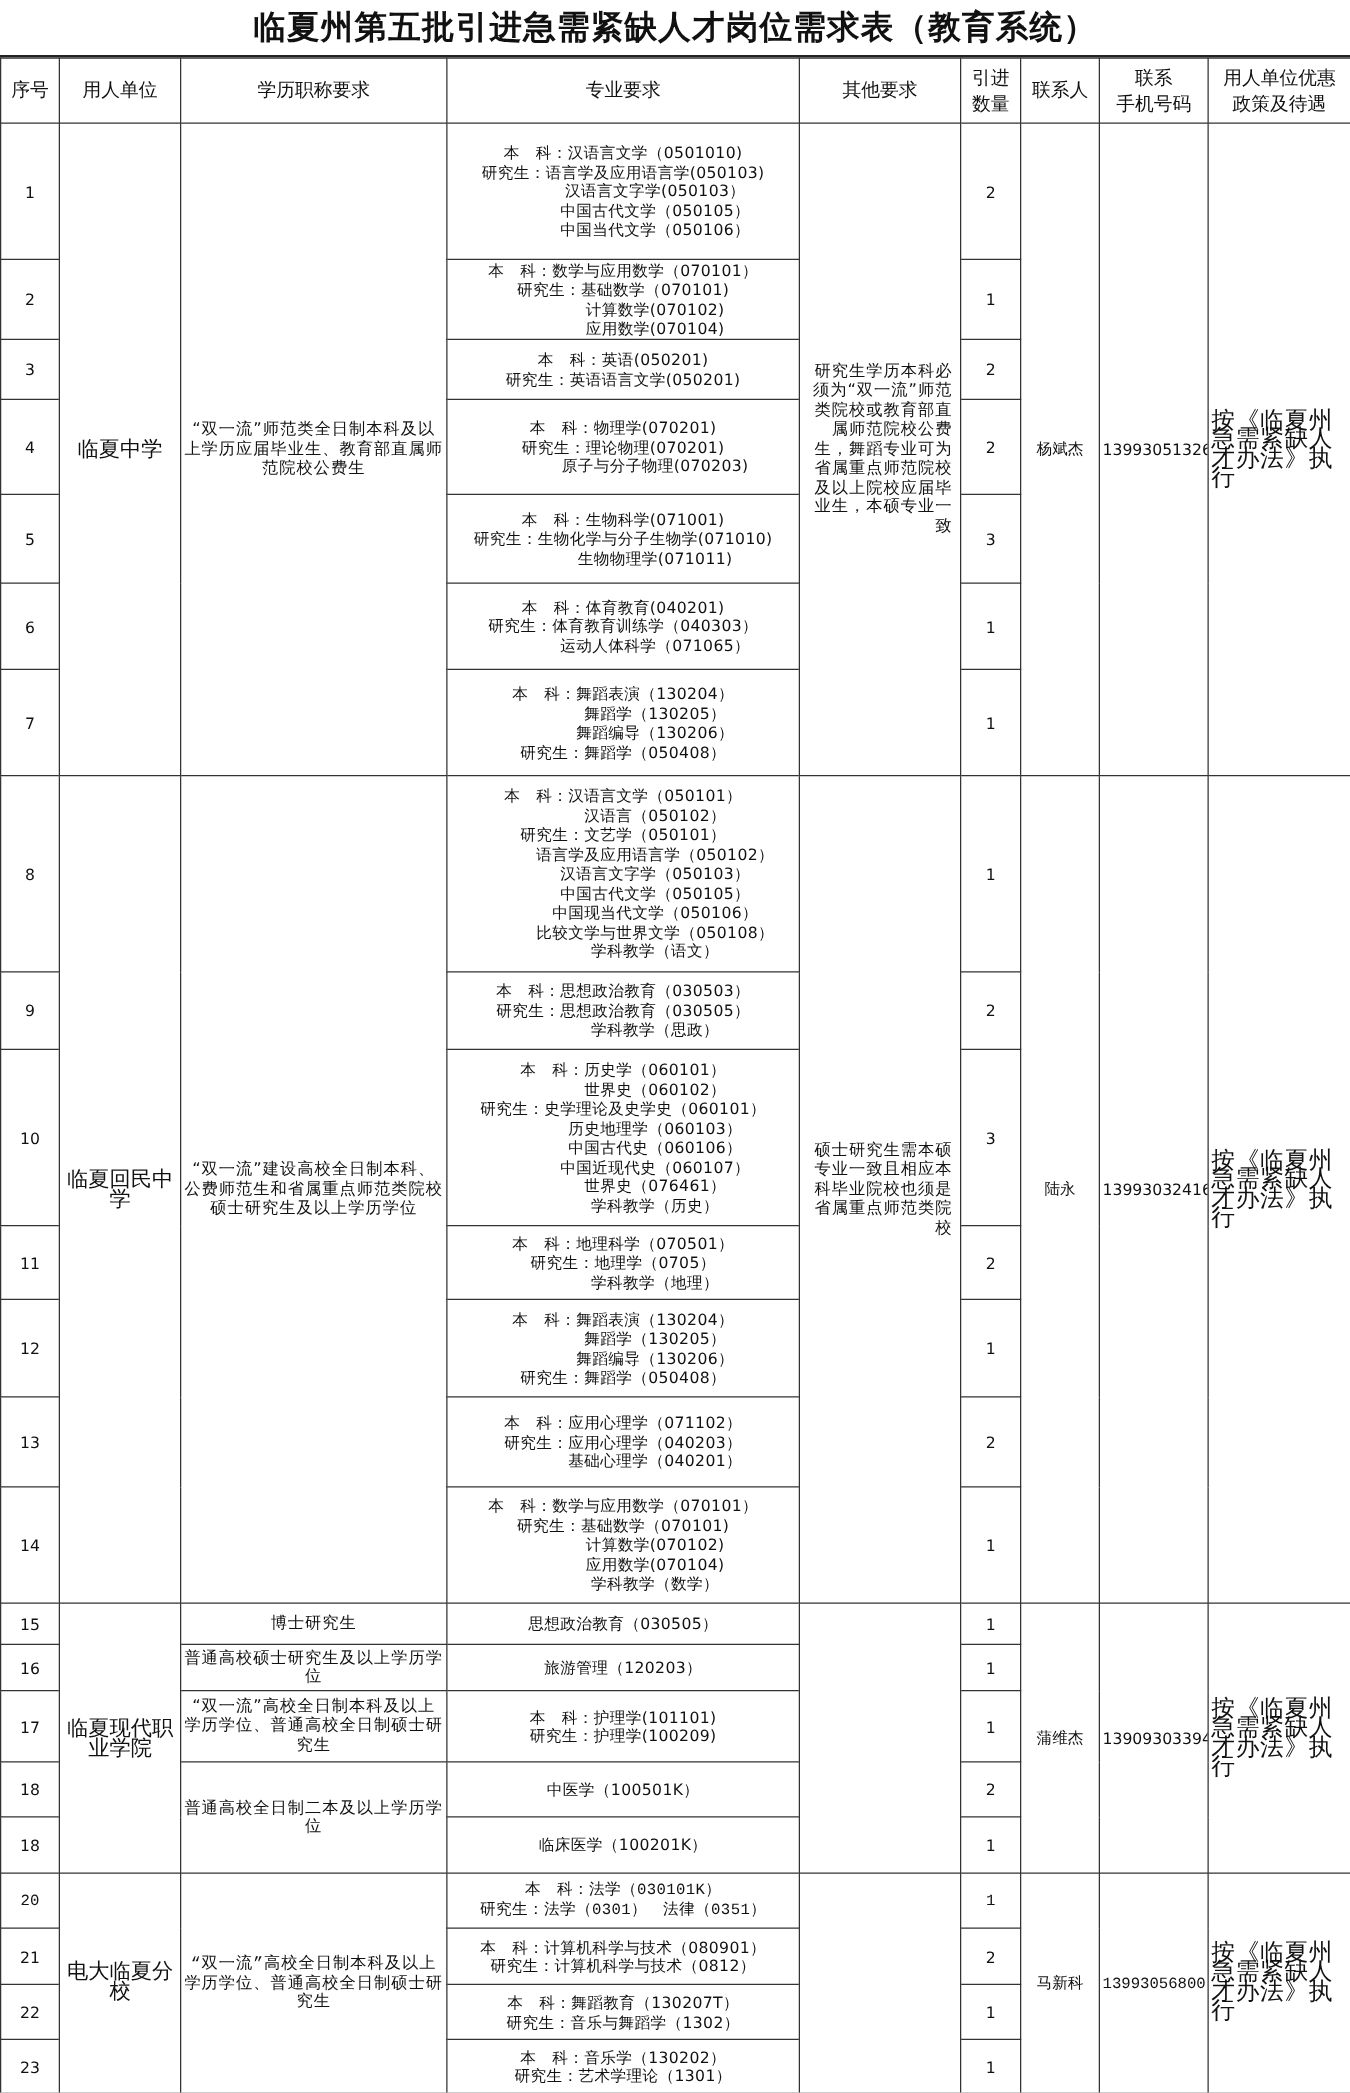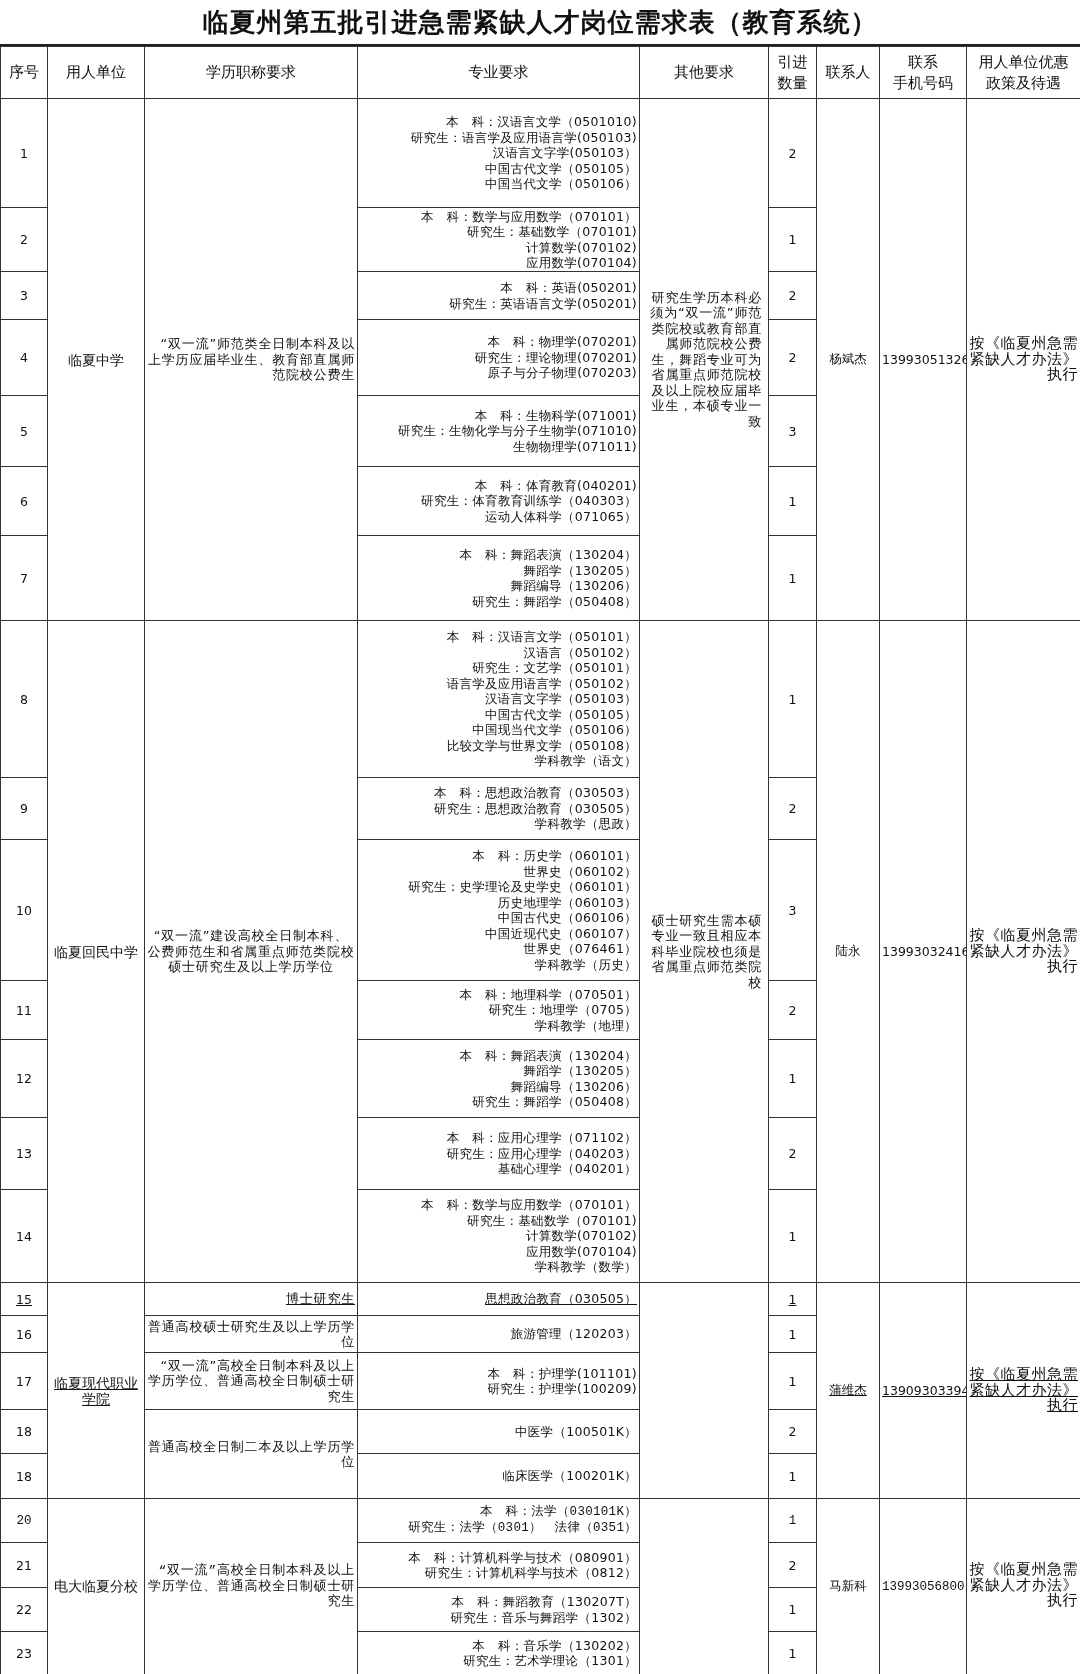--- a/index.html
+++ b/index.html
@@ -6,28 +6,28 @@
   body { width: 1080px; height: 1674px; overflow: hidden; font-family: "DejaVu Sans", sans-serif; color: #111; }
   .title {
     height: 44px; line-height: 44px; text-align: center;
     font-family: "DejaVu Serif", serif; font-weight: bold; font-size: 26px;
     letter-spacing: 1px; border-bottom: 2px solid #222;
   }
   table { border-collapse: collapse; table-layout: fixed; width: 1080px; }
   td, th { border: 1px solid #333; padding: 0 2px; font-size: 12.5px; vertical-align: middle; overflow: hidden; }
   th { font-weight: normal; font-size: 15px; text-align: center; line-height: 21px; }
   td.c { text-align: center; }
-  td.l { text-align: right; }
+  td.l { text-align: center; }
   td.num { text-align: center; font-size: 12.5px; }
   .maj { font-size: 12.5px; line-height: 15.5px; white-space: pre; letter-spacing: 0.3px; }
   .maj .ln { display: block; }
   .req { font-size: 13px; line-height: 15.5px; letter-spacing: 0.8px; margin-left: 28px; }
   .other { font-size: 13px; line-height: 15.5px; letter-spacing: 0.8px; text-align: right; padding: 0 6px; }
-  .policy { font-size: 15px; line-height: 15.5px; text-align: right; letter-spacing: 0.5px; }
-  .unit { font-size: 14px; text-align: center; line-height: 16px; }
+  .policy { font-size: 19px; line-height: 15.5px; text-align: left; letter-spacing: 0.5px; }
+  .unit { font-size: 17px; text-align: center; line-height: 16px; }
 </style>
 </head>
 <body>
 
 <div class="title">临夏州第五批引进急需紧缺人才岗位需求表（教育系统）</div>
 
 <table>
   <colgroup>
     <col style="width:47px">
       <col style="width:97px">
@@ -128,21 +128,21 @@
       <tr style="height: 72px;">
         <td class="num">13</td>
         <td class="l maj"><span class="ln">本　科：应用心理学（071102）</span><span class="ln">研究生：应用心理学（040203）</span><span class="ln">　　　　基础心理学（040201）</span></td>
         <td class="num">2</td>
       </tr>
       <tr style="height: 93px;">
         <td class="num">14</td>
         <td class="l maj"><span class="ln">本　科：数学与应用数学（070101）</span><span class="ln">研究生：基础数学（070101)</span><span class="ln">　　　　计算数学(070102)</span><span class="ln">　　　　应用数学(070104)</span><span class="ln">　　　　学科教学（数学）</span></td>
         <td class="num">1</td>
       </tr>
-      <tr style="height: 33px; text-decoration: underline;">
+      <tr style="height: 33px;">
         <td class="num">15</td>
         <td class="unit" rowspan="5">临夏现代职业学院</td>
         <td class="l req">博士研究生</td>
         <td class="l maj"><span class="ln">思想政治教育（030505）</span></td>
         <td class="other" rowspan="5"></td>
         <td class="num">1</td>
         <td class="c" rowspan="5">蒲维杰</td>
         <td class="c" rowspan="5">13909303394</td>
         <td class="policy" rowspan="5">按《临夏州急需紧缺人才办法》执行</td>
       </tr>

